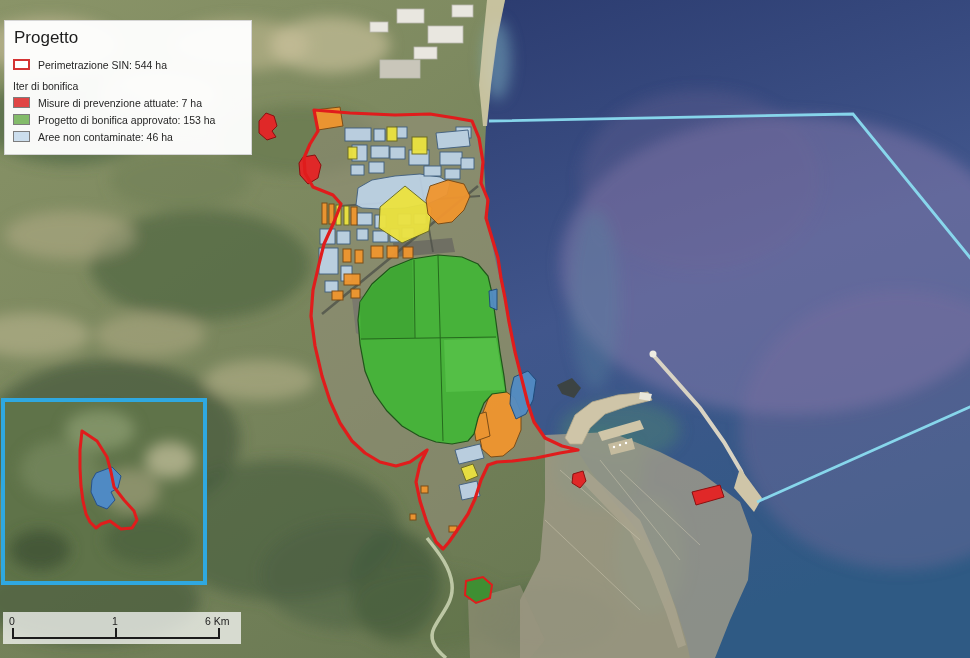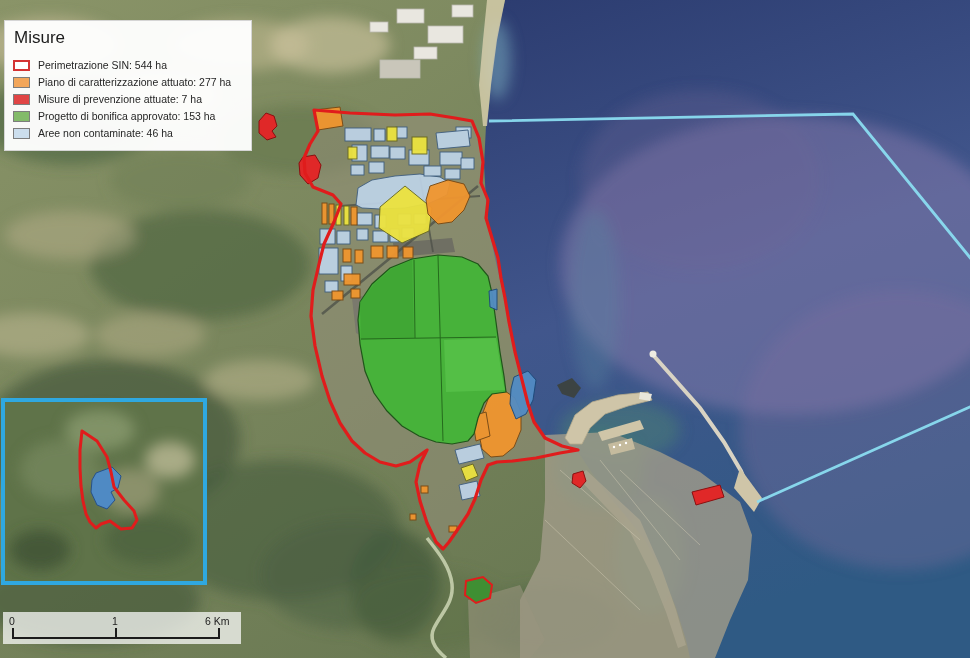--- a/index.html
+++ b/index.html
@@ -4,21 +4,21 @@
 <style>
   html,body{margin:0;padding:0;background:#222;}
   .stage{position:relative;width:970px;height:658px;overflow:hidden;
          font-family:"Liberation Sans",sans-serif;background:#6d7d55;}
   svg.map{position:absolute;left:0;top:0;}
   
   .legend{position:absolute;left:4px;top:20px;width:248px;box-sizing:border-box;
           background:rgba(255,255,255,.96);border:1px solid #d5d5d5;
           padding:7px 8px 11px 8px;}
   .legend .title{font-size:17px;color:#1c1c1c;margin:0 0 11px 1px;font-weight:400;}
-  .lrow{display:flex;align-items:center;margin-top:5px;font-size:10.5px;
+  .lrow{display:flex;align-items:flex-start;margin-top:5px;font-size:10.5px;
         color:#262626;line-height:12px;white-space:nowrap;}
   .lrow .sw{width:17px;height:11px;border:1px solid #7d7d7d;margin-right:8px;
             flex:0 0 17px;box-sizing:border-box;}
   .sw.per{background:#fff;border:2px solid #d43333;}
   .lsec{font-size:10.5px;color:#262626;margin-top:9px;}
   
   .scalebar{position:absolute;left:3px;top:612px;width:238px;height:32px;
             background:rgba(255,255,255,.72);}
   .scalebar .num{position:absolute;top:3px;font-size:10.5px;color:#222;}
   .sline{position:absolute;left:9px;top:25px;width:208px;height:2px;background:#1b1b1b;}
@@ -265,29 +265,26 @@
       <ellipse cx="130" cy="490" rx="30" ry="22" fill="#b7b08d" opacity=".5"></ellipse>
     </g>
     <path fill="#4f8ac4" stroke="#27518a" stroke-width="1" d="M96,473 L112,467 L121,476 L118,488 L111,492 L115,500 L107,509 L97,505 L91,492 L92,480 Z"></path>
     <path fill="none" stroke="#e01c1c" stroke-width="3" stroke-linejoin="round" d="M82,431 L97,441 L107,457 L111,472 L114,487 L124,500 L134,511 L137,520 L132,528
          L121,529 L110,521 L101,524 L96,528 L90,522 L86,514 L83,501 L81,486 L80,468 L80,450 Z"></path>
     <rect x="3" y="400" width="202" height="183" fill="none" stroke="#2fa8e0" stroke-width="4"></rect>
   </g>
 </svg>
 
 <div class="legend">
-  <div class="title">Misure</div>
+  <div class="title">Progetto</div>
   <div class="lrow">
     <span class="sw per"></span>
     <span>Perimetrazione SIN: 544 ha</span>
   </div>
-  <div class="lrow">
-    <span class="sw" style="background: rgb(242, 166, 90);"></span>
-    <span>Piano di caratterizzazione attuato: 277 ha</span>
-  </div>
+  <div class="lsec">Iter di bonifica</div>
   <div class="lrow">
     <span class="sw" style="background: rgb(224, 69, 69);"></span>
     <span>Misure di prevenzione attuate: 7 ha</span>
   </div>
   <div class="lrow">
     <span class="sw" style="background: rgb(131, 187, 106);"></span>
     <span>Progetto di bonifica approvato: 153 ha</span>
   </div>
   <div class="lrow">
     <span class="sw" style="background: rgb(204, 222, 237);"></span>

